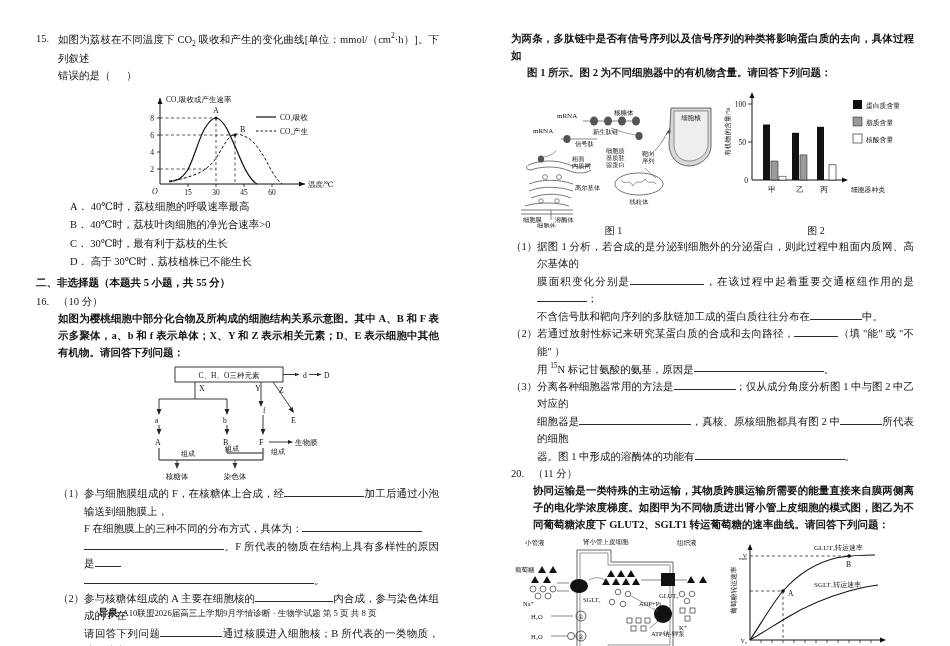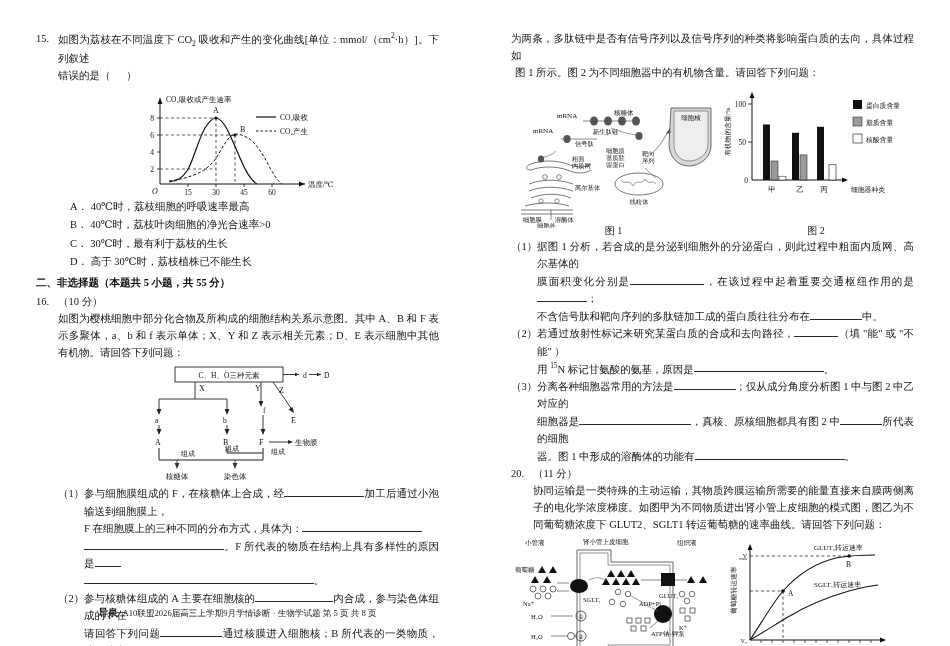--- a/index.html
+++ b/index.html
@@ -20,21 +20,21 @@
     top: 0;
     width: 475px; height: 646px;
     padding: 30px 36px 4px 36px;
   }
   .col-left { left: 0; }
   .col-right { left: 475px; }
 
   .qnum-row { display: flex; font-size: 10.5px; line-height: 1.62; color: #141414; }
   .qnum { width: 22px; flex: 0 0 22px; text-align: left; }
   .qbody { flex: 1; text-align: justify; }
-  .indent { margin-left: 22px; font-size: 10.5px; line-height: 1.62; color: #141414; text-align: justify; }
+  .indent { margin-left: 22px; font-size: 10.5px; line-height: 1.62; color: #141414; text-align: justify; font-weight: bold; }
   .opt { margin-left: 34px; font-size: 10.5px; line-height: 1.75; color: #141414; }
   .sechead { font-size: 10.5px; font-weight: bold; line-height: 1.8; color: #0d0d0d; margin-top: 3px; }
   .subq { display: flex; font-size: 10.5px; line-height: 1.66; color: #141414; margin-left: 22px; }
   .subq-n { width: 26px; flex: 0 0 26px; }
   .subq-b { flex: 1; text-align: justify; }
   .bl { display: inline-block; border-bottom: 1px solid #2a2a2a; vertical-align: baseline; height: 11px; }
   .sub { font-size: 0.72em; vertical-align: sub; }
   .sup { font-size: 0.72em; vertical-align: super; }
   .figcap { text-align: center; font-size: 10px; color: #141414; }
 
@@ -231,21 +231,21 @@
     </div>
 
     <div class="footer">
       <span class="brandmark">导泉</span><span>· A10联盟2026届高三上学期9月学情诊断 · 生物学试题  第 5 页   共 8 页</span>
     </div>
   </div>
 
   <div class="col col-right">
 
     <div class="indent" style="margin-left:0">为两条，多肽链中是否有信号序列以及信号序列的种类将影响蛋白质的去向，具体过程如</div>
-    <div class="indent" style="margin-left:4px">图 1 所示。图 2 为不同细胞器中的有机物含量。请回答下列问题：</div>
+    <div class="indent" style="margin-left:16px">图 1 所示。图 2 为不同细胞器中的有机物含量。请回答下列问题：</div>
 
     <div class="flexrow" style="margin-top:3px">
 
       <div>
         <div class="d17">
           <svg width="205" height="122" viewBox="0 0 205 122">
 
             <path d="M160,2 L200,2 L200,40 C200,52 188,60 178,60 C166,60 158,50 158,38 Z" fill="#d8d8d8" stroke="#444" stroke-width="0.8"></path>
             <path d="M163,5 L197,5 L197,38 C197,48 188,55 178,55 C168,55 163,47 163,38 Z" fill="#eeeeee" stroke="#555" stroke-width="0.6"></path>
             <text x="180" y="14" font-size="6.5" text-anchor="middle" fill="#111">细胞核</text>

